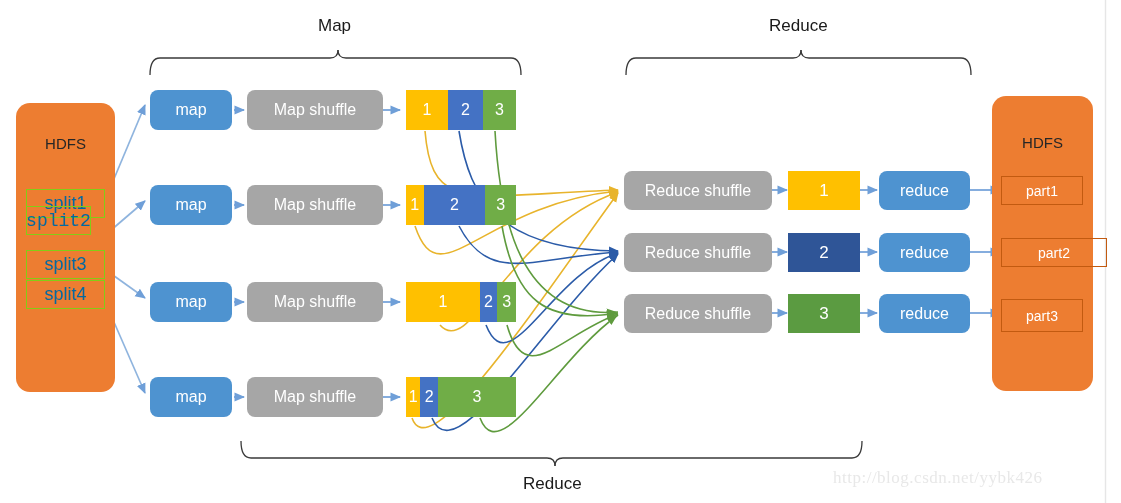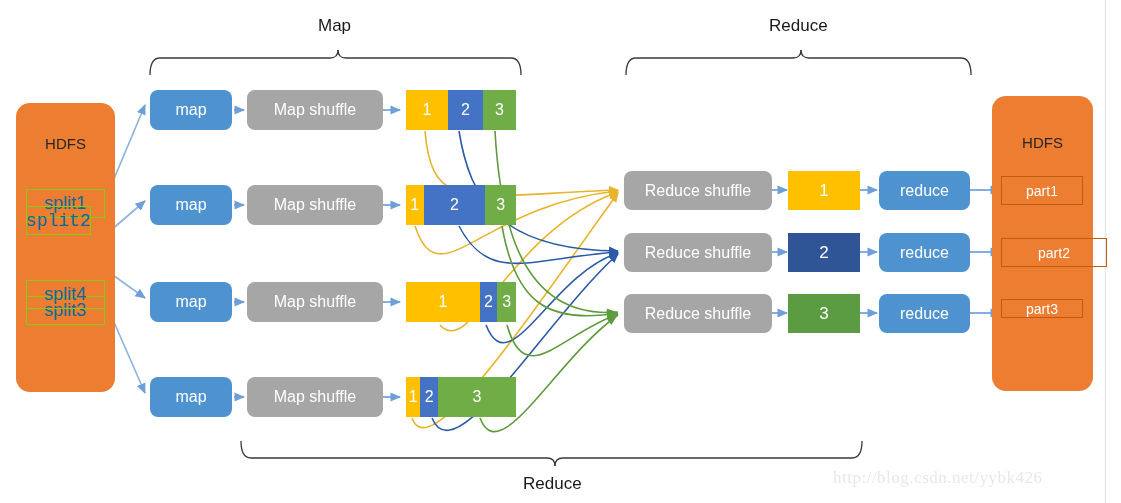--- a/index.html
+++ b/index.html
@@ -187,21 +187,21 @@
       <line x1="970" y1="252" x2="1000" y2="252" marker-end="url(#ahBlue)"></line>
       <line x1="970" y1="313" x2="1000" y2="313" marker-end="url(#ahBlue)"></line>
     </g>
   </svg>
 
   <div class="hdfs" style="left:16px;top:103px;width:99px;height:289px;"></div>
   <div class="hdfs-label" style="left:16px;top:135px;width:99px;">HDFS</div>
 
   <div class="split" style="left:26px;top:189px;width:79px;height:29px;">split1</div>
   <div class="split" style="left:26px;top:206px;width:65px;height:29px;font-family:Liberation Mono, monospace;">split2</div>
-  <div class="split" style="left:26px;top:250px;width:79px;height:29px;margin-top:46px;">split3</div>
+  <div class="split" style="left:26px;top:250px;width:79px;height:29px;">split3</div>
   <div class="split" style="left:26px;top:280px;width:79px;height:29px;">split4</div>
 
   <div class="rbox map" style="left:150px;top:90px;width:82px;height:40px;">map</div>
   <div class="rbox mshuf" style="left:247px;top:90px;width:136px;height:40px;">Map shuffle</div>
 
   <div class="rbox map" style="left:150px;top:185px;width:82px;height:40px;">map</div>
   <div class="rbox mshuf" style="left:247px;top:185px;width:136px;height:40px;">Map shuffle</div>
 
   <div class="rbox map" style="left:150px;top:282px;width:82px;height:40px;">map</div>
   <div class="rbox mshuf" style="left:247px;top:282px;width:136px;height:40px;">Map shuffle</div>
@@ -243,21 +243,21 @@
 
   <div class="rbox rshuf" style="left:624px;top:294px;width:148px;height:39px;">Reduce shuffle</div>
   <div class="keybox c3" style="left:788px;top:294px;width:72px;height:39px;">3</div>
   <div class="rbox reduce" style="left:879px;top:294px;width:91px;height:39px;">reduce</div>
 
   <div class="hdfs" style="left:992px;top:96px;width:101px;height:295px;"></div>
   <div class="hdfs-label" style="left:992px;top:134px;width:101px;">HDFS</div>
 
   <div class="partbox" style="left:1001px;top:176px;width:82px;height:29px;">part1</div>
   <div class="partbox" style="left:1001px;top:238px;width:106px;height:29px;">part2</div>
-  <div class="partbox" style="left:1001px;top:299px;width:82px;height:19px;">part3</div>
+  <div class="partbox" style="left:1001px;top:299px;width:82px;height:33px;">part3</div>
 
   <div class="cap" style="left:318px;top:16px;">Map</div>
   <div class="cap" style="left:769px;top:16px;">Reduce</div>
   <div class="cap" style="left:523px;top:474px;">Reduce</div>
 
   <div class="watermark" style="left:833px;top:468px;">http://blog.csdn.net/yybk426</div>
 
 </div>
 
 </body></html>

